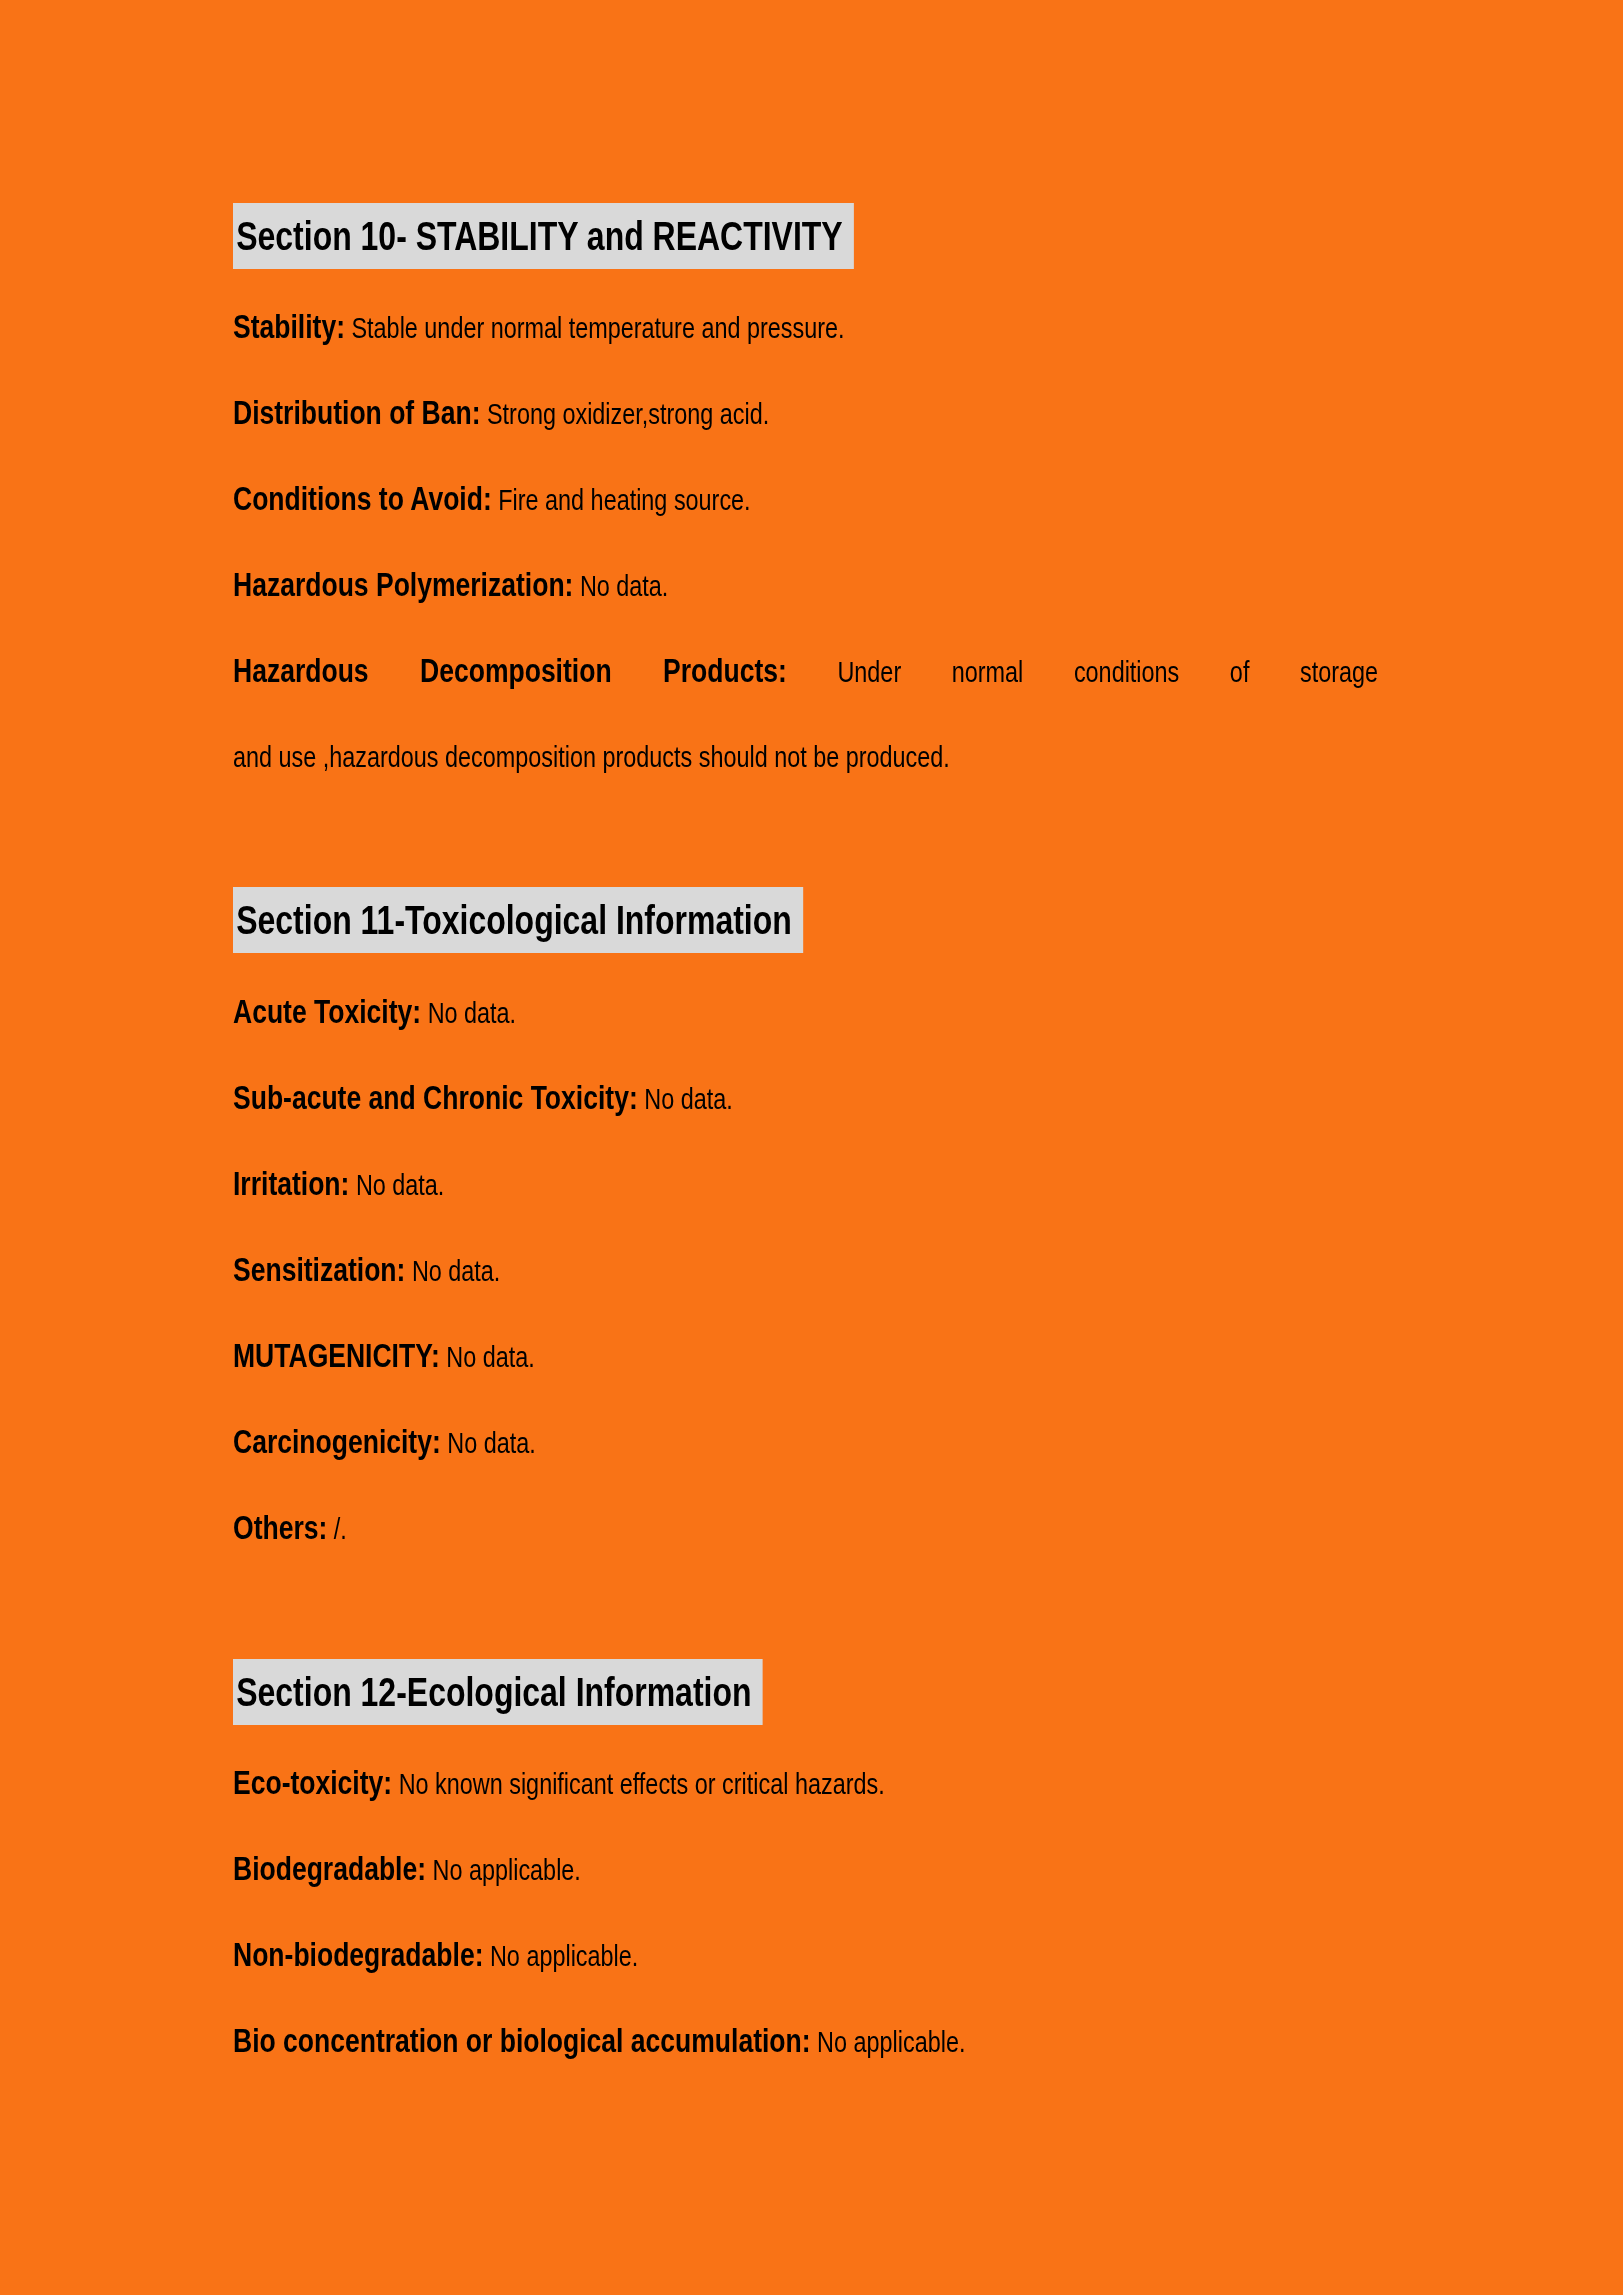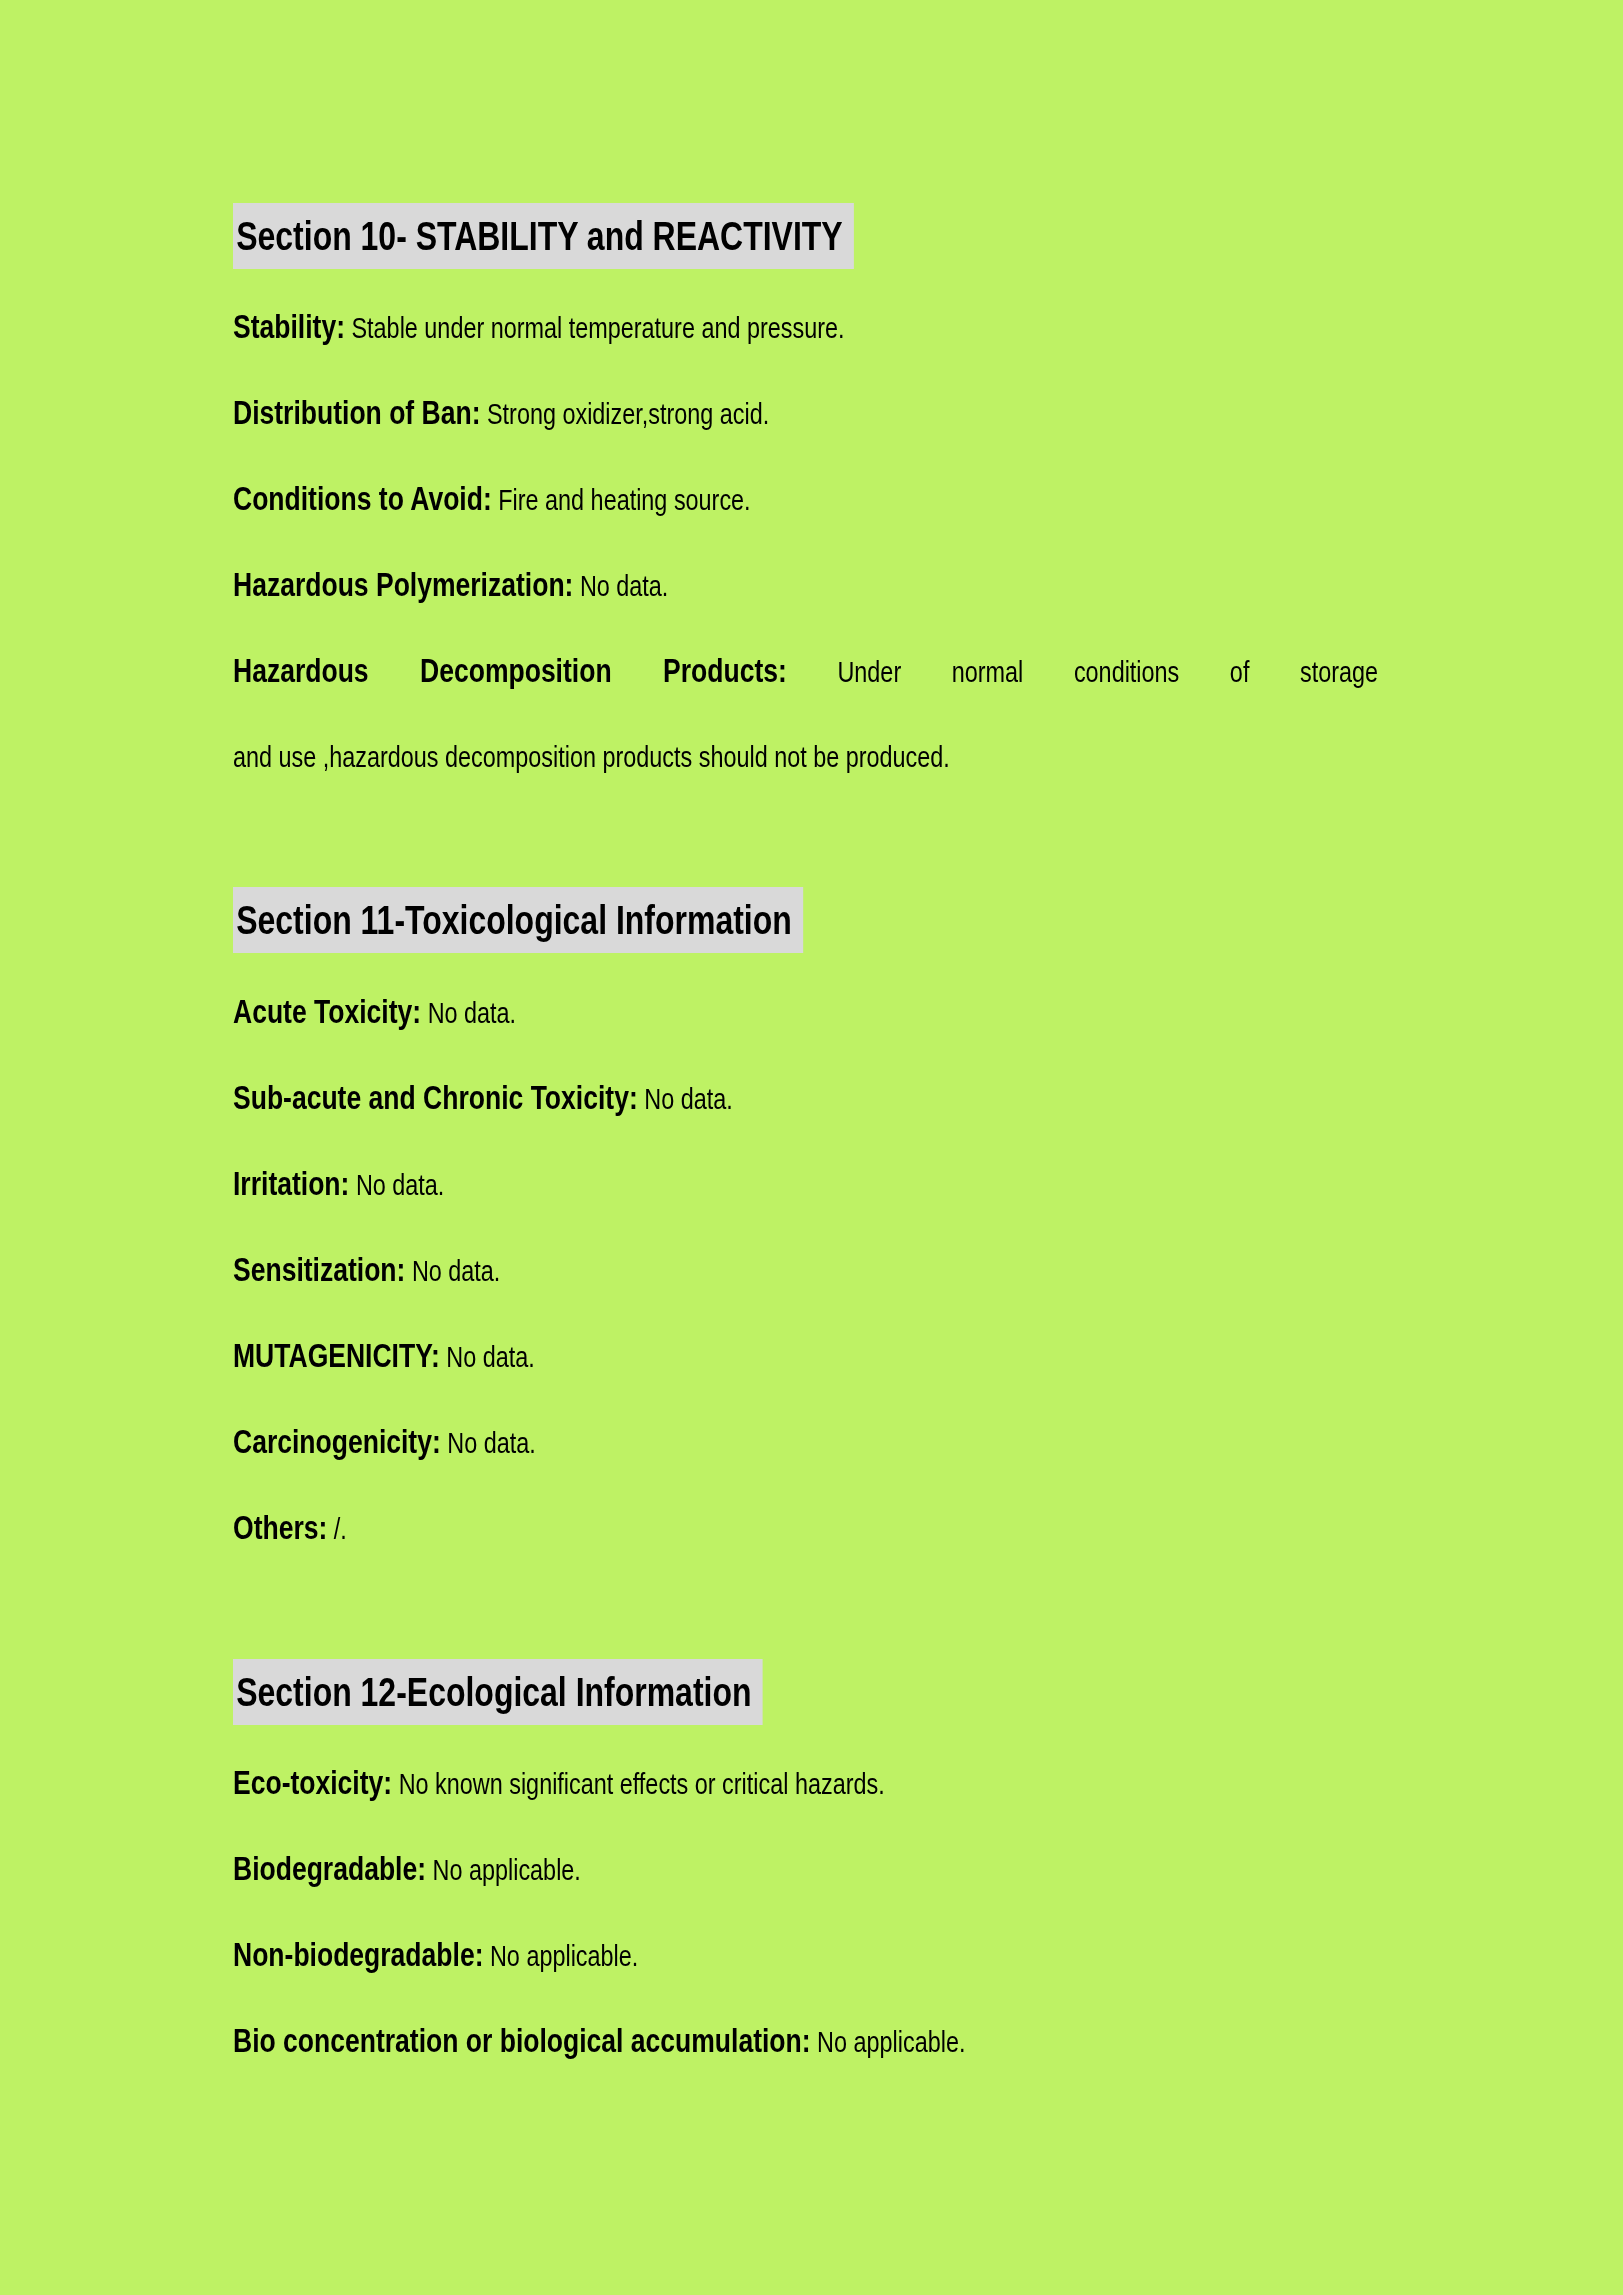--- a/index.html
+++ b/index.html
@@ -54,21 +54,21 @@
   }
   p.row.justified {
     white-space: normal;
     text-align: justify;
     text-align-last: justify;
   }
 </style>
 </head>
 <body>
 
-<div class="page" style="background: #bef264; color: rgb(0, 0, 0);">
+<div class="page" style="background: #f97316; color: rgb(0, 0, 0);">
   <div class="condense">
 
     <section class="doc-section">
       <h2 class="heading"><span class="hl" style="background: rgb(217, 217, 217);">Section 10- STABILITY and REACTIVITY</span></h2>
 
       <p class="row">
         <span class="label">Stability:</span>
         <span class="value">Stable under normal temperature and pressure.</span>
       </p>
       <p class="row">

